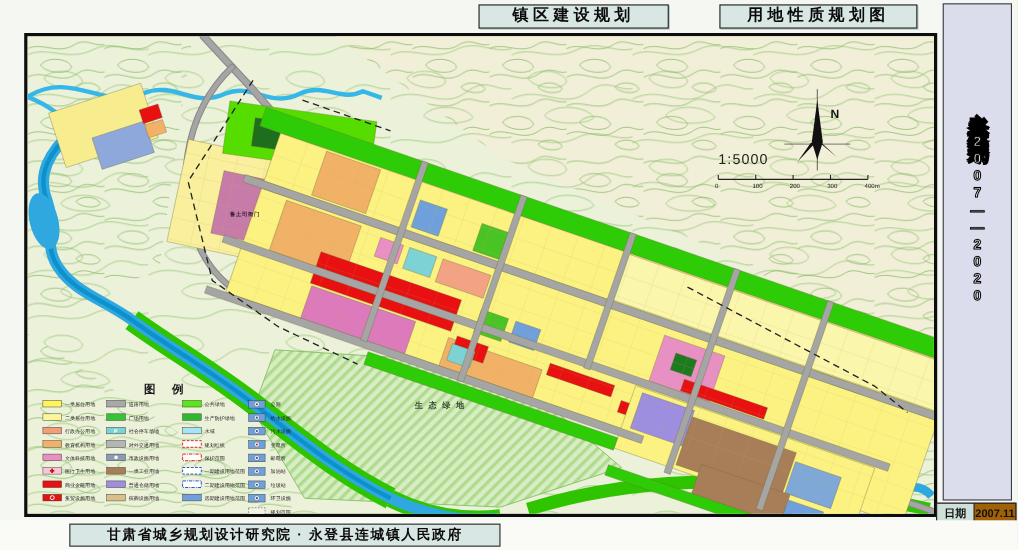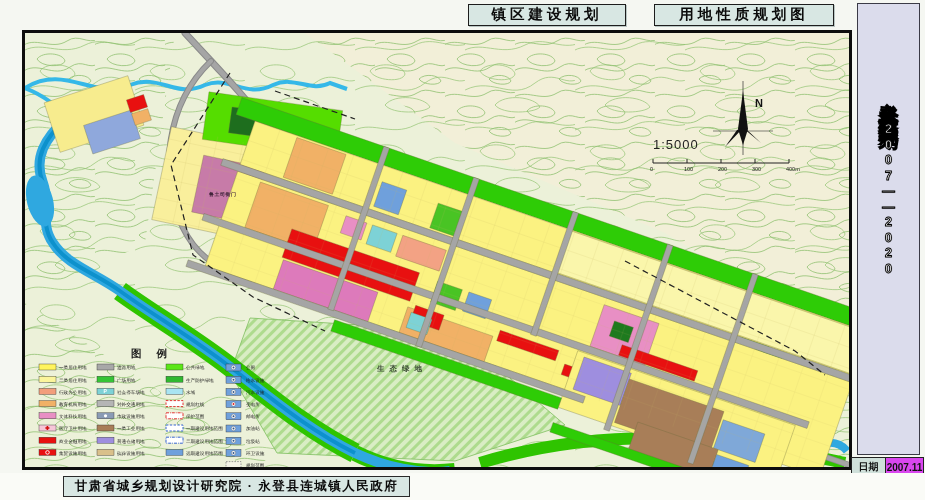--- a/index.html
+++ b/index.html
@@ -1,37 +1,37 @@
 <!DOCTYPE html>
 <html><head>
 <meta charset="utf-8">
 <style>
   html,body{margin:0;padding:0;}
   body{width:925px;height:500px;position:relative;background:#F5F7F2;
        font-family:"Liberation Sans","DejaVu Sans",sans-serif;overflow:hidden;}
   .title-box{position:absolute;top:4px;height:22px;background:#D8E7E3;border:1.6px solid #1d1d1d;
        box-sizing:border-box;text-align:center;line-height:19px;font-size:14.5px;font-weight:bold;
        letter-spacing:4px;color:#0b0b0b;box-shadow:1px 1px 0 #b9c6c3;}
-  #title-left{left:468px;width:158px;}
+  #title-left{left:435px;width:173px;}
   #title-right{left:654px;width:180px;}
   #map-wrap{position:absolute;left:22px;top:30px;width:824px;height:434px;border:3px solid #0d0d0d;background:#ECF1D9;}
   #sidebar{position:absolute;left:857px;top:3px;width:63px;height:452px;background:#DBDCEC;
        border:1.5px solid #3a3a46;box-sizing:border-box;display:flex;flex-direction:column;align-items:center;
        padding-top:84px;}
   .v-text{writing-mode:vertical-rl;text-orientation:upright;color:#ffffff;
        -webkit-text-stroke:1.1px #000;text-shadow:0 0 1px #000;font-weight:bold;}
   #sidebar-title{font-size:19px;letter-spacing:3px;}
   #sidebar-years{font-size:12.5px;letter-spacing:1.5px;-webkit-text-stroke:0.9px #000;margin-top:4px;}
   #info-table{position:absolute;left:851px;top:457px;width:73px;height:40px;border:1.5px solid #222;
        box-sizing:border-box;display:grid;grid-template-columns:33px 1fr;grid-template-rows:1fr 1fr;background:#222;grid-gap:1px;}
   #info-table div{display:flex;align-items:center;justify-content:center;font-size:10px;font-weight:bold;color:#111;}
   .info-label{background:#CFE0DA;}
-  .info-value{background:#d946ef;}
+  .info-value{background:#a16207;}
   #footer-strip{position:absolute;left:0;top:473px;width:925px;height:27px;background:#FAFBF7;}
-  #footer-credit{position:absolute;left:63px;top:476px;width:347px;height:21px;background:#D8E7E3;
+  #footer-credit{position:absolute;left:63px;top:476px;width:392px;height:21px;background:#D8E7E3;
        border:1.5px solid #2a2a2a;box-sizing:border-box;text-align:center;line-height:18px;
        font-size:12.5px;font-weight:bold;letter-spacing:1.5px;color:#0b0b0b;}
 </style>
 </head>
 <body>
 
 <div id="title-left" class="title-box">镇区建设规划</div>
 <div id="title-right" class="title-box">用地性质规划图</div>
 
 <div id="map-wrap">

